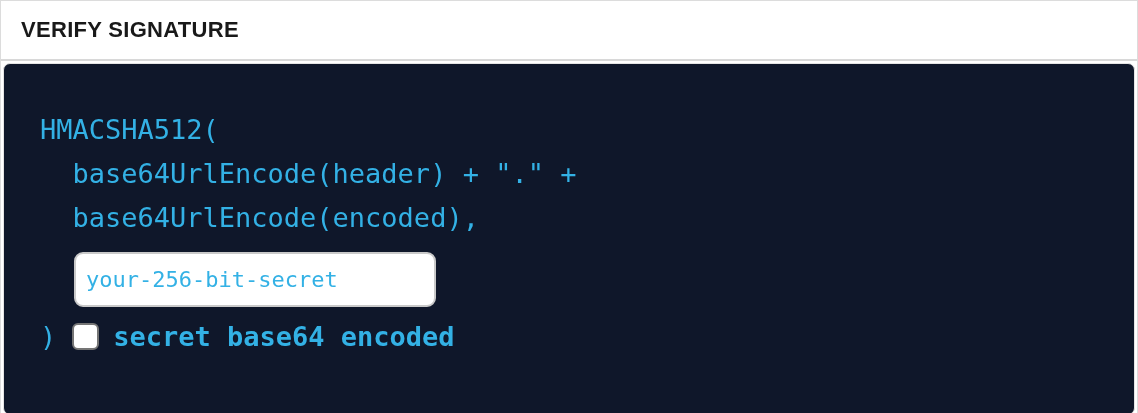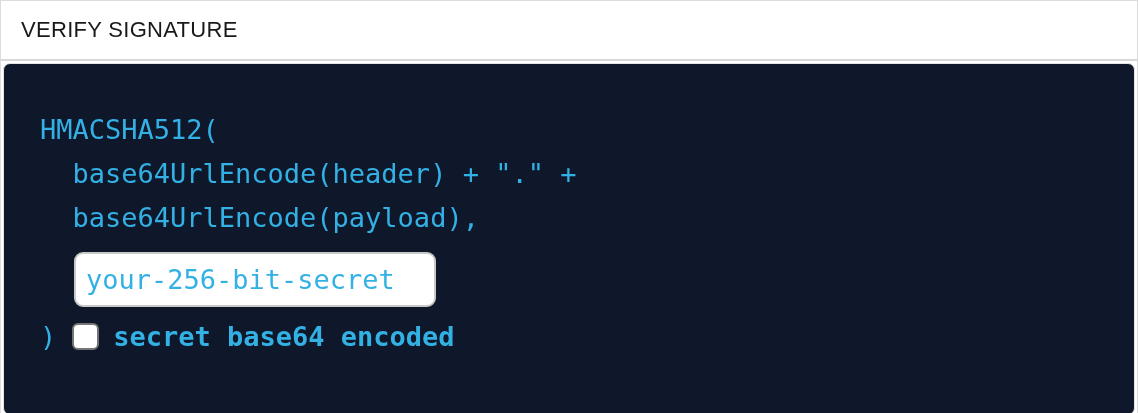--- a/index.html
+++ b/index.html
@@ -18,21 +18,21 @@
   .panel-header {
     height: 60px;
     background: #ffffff;
     display: flex;
     align-items: center;
     padding-left: 20px;
     border-bottom: 2px solid #d8d8d8;
   }
   .panel-title {
     font-size: 22px;
-    font-weight: 400;
+    font-weight: 700;
     letter-spacing: 0.3px;
     color: #191919;
   }
 
   .panel-body {
     margin: 2px 2px 0 2px;
     height: 352px;
     background: #0f172a;
     border: 1px solid #e4e4e4;
     border-radius: 7px;
@@ -52,21 +52,21 @@
 
   .secret-input {
     display: block;
     margin: 12px 0 0 34px;
     width: 362px;
     height: 55px;
     border: 2px solid #c9c9c9;
     border-radius: 9px;
     background: #ffffff;
     font-family: "DejaVu Sans Mono", "Liberation Mono", monospace;
-    font-size: 27px;
+    font-size: 22px;
     color: #33b1e5;
     padding: 0 10px;
     outline: none;
   }
 
   .check-row {
     display: flex;
     align-items: center;
     margin-top: 12px;
     height: 34px;
@@ -99,21 +99,21 @@
     <span class="panel-title">VERIFY SIGNATURE</span>
   </div>
 
   <div class="panel-body">
     <div class="code-area">
 
       <div class="code-line">HMACSHA512(</div>
 
       <div class="code-line">  base64UrlEncode(header) + "." +</div>
 
-      <div class="code-line">  base64UrlEncode(payload),</div>
+      <div class="code-line">  base64UrlEncode(encoded),</div>
 
       <input class="secret-input" type="text" value="your-256-bit-secret" style="">
 
       <div class="check-row">
         <span class="close-paren">)</span>
         <span class="checkbox"></span>
         <span class="check-label">secret base64 encoded</span>
       </div>
 
     </div>

